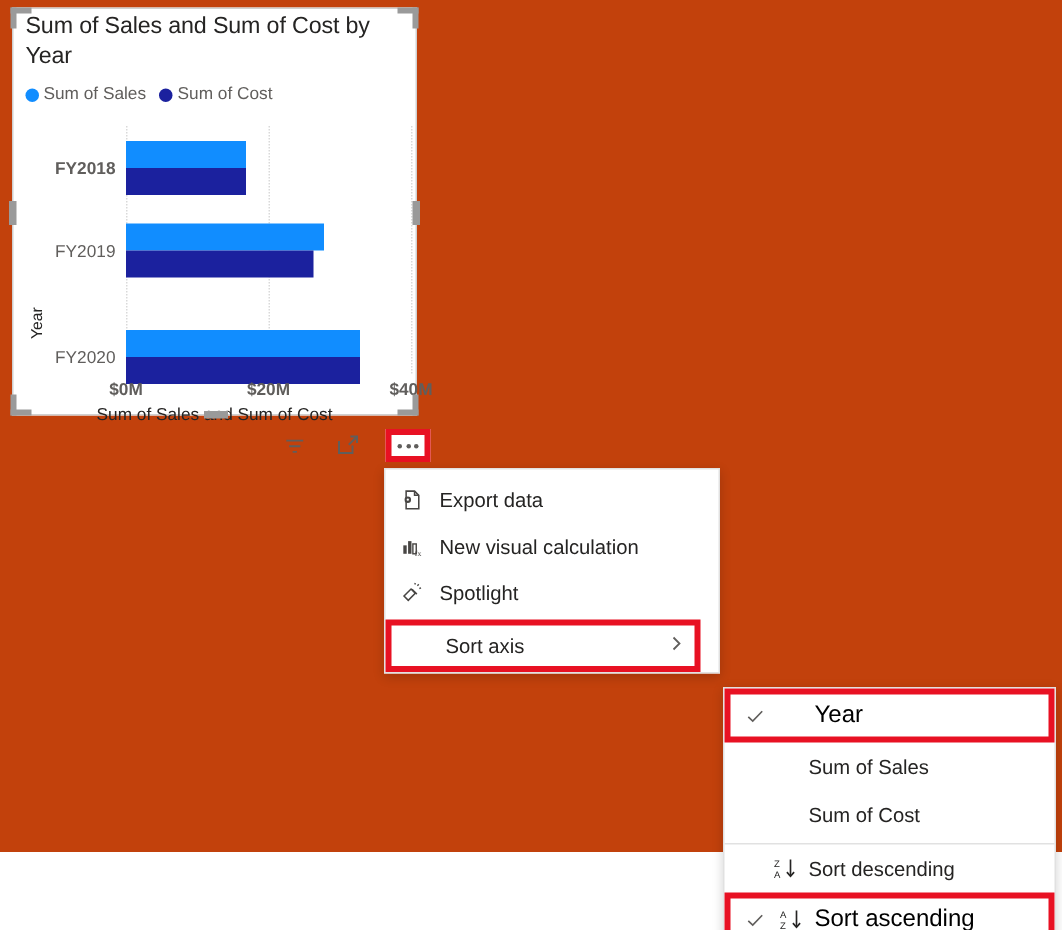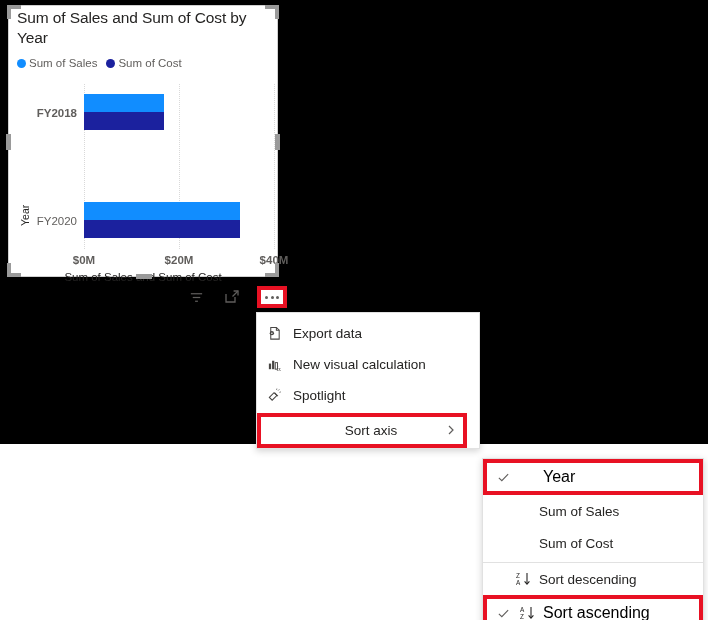--- a/index.html
+++ b/index.html
@@ -2,21 +2,21 @@
 <html><head>
 <meta charset="utf-8">
 <style>
   html, body {
     margin: 0; padding: 0;
     width: 708px; height: 620px;
     background: #ffffff;
     font-family: "Liberation Sans", sans-serif;
     overflow: hidden;
   }
-  #root { position: relative; width: 708px; height: 444px; background:#000000; }
+  #root { position: relative; width: 708px; height: 568px; background:#c2410c; }
 
   
   .visual {
     position: absolute; left: 8px; top: 5px;
     width: 270px; height: 272px;
     background: #ffffff;
     border: 1px solid #d0d0d0;
     box-sizing: border-box;
   }
   .handle { position: absolute; background: #9a9a9a; }
@@ -118,21 +118,20 @@
   .mi .mi-label { flex: 1; }
 
   .sort-axis-row {
     position: relative;
     border: 4px solid #e81123;
     height: 35px;
     margin-top: 2px;
     box-sizing: border-box;
     display: flex; align-items: center; padding: 0 6px 0 10px;
     background: #fff;
-    text-align: center;
   }
   .sort-axis-row .mi-label { flex: 1; padding-left: 26px; font-size: 13.5px; color:#252423; }
 
   
   .submenu {
     position: absolute; left: 482px; top: 458px;
     width: 222px;
     background: #ffffff;
     border: 1px solid #e1e1e1;
     box-shadow: 0 2px 7px rgba(0,0,0,0.18);
@@ -183,21 +182,26 @@
     <div class="y-axis-title">Year</div>
     <div class="plot-area" id="plot-area">
           <div class="gridline" style="left: 0px;"></div>
           <div class="gridline" style="left: 95px;"></div>
           <div class="gridline" style="left: 190px;"></div>
           <div class="cat-group" style="top: 0px; height: 55px;">
             <div class="cat-label" style="top: 23.5px; font-weight: bold;">FY2018</div>
             <div class="bar bar-sales" style="width: 79.8px; top: 9.5px; background: rgb(17, 141, 255);"></div>
             <div class="bar bar-cost" style="width: 79.8px; top: 27.5px; background: rgb(27, 33, 158);"></div>
           </div>
-          <div class="cat-group" style="top: 108px; height: 55px;">
+          <div class="cat-group" style="top: 55px; height: 55px;">
+            <div class="cat-label" style="top: 23.5px;">FY2019</div>
+            <div class="bar bar-sales" style="width: 132.05px; top: 9.5px; background: rgb(17, 141, 255);"></div>
+            <div class="bar bar-cost" style="width: 124.925px; top: 27.5px; background: rgb(27, 33, 158);"></div>
+          </div>
+          <div class="cat-group" style="top: 126px; height: 55px;">
             <div class="cat-label" style="top: 23.5px;">FY2020</div>
             <div class="bar bar-sales" style="width: 155.8px; top: 9.5px; background: rgb(17, 141, 255);"></div>
             <div class="bar bar-cost" style="width: 155.8px; top: 27.5px; background: rgb(27, 33, 158);"></div>
           </div>
         </div>
     <div id="xticks">
           <div class="x-tick" style="left: 75px;">$0M</div>
           <div class="x-tick" style="left: 170px;">$20M</div>
           <div class="x-tick" style="left: 265px; text-align: right;">$40M</div>
         </div>

